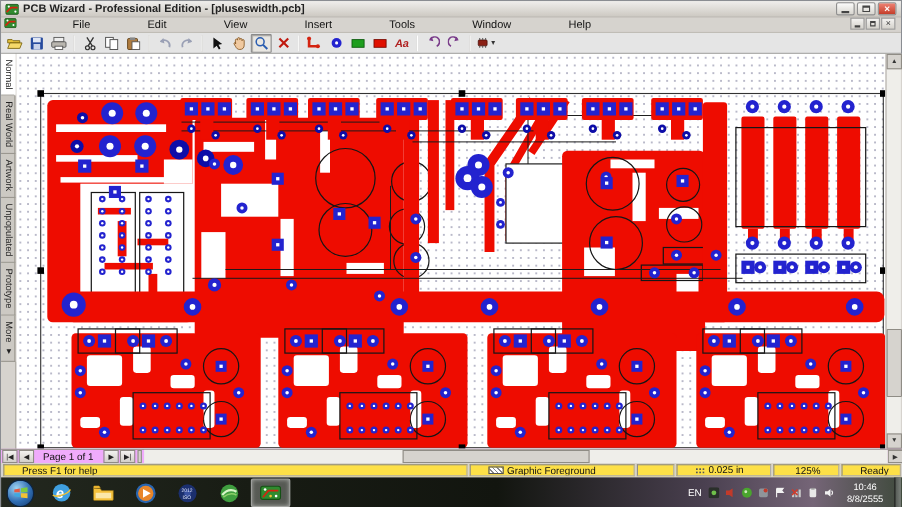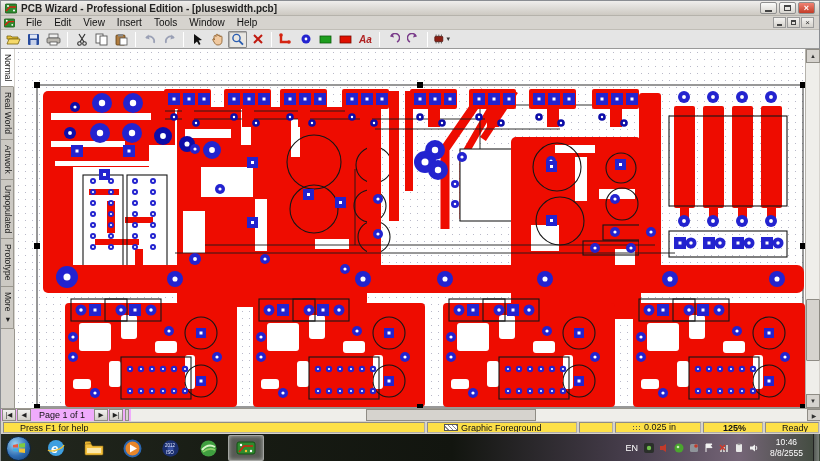--- a/index.html
+++ b/index.html
@@ -12,22 +12,22 @@
   #titlebar .ticon{width:12px;height:11px;margin:0 4px 0 2px;}
   #title-text{font-size:10px;font-weight:700;color:#222;white-space:nowrap;}
   .winbtns{margin-left:auto;display:flex;gap:2px;padding-right:2px;}
   .wbtn{width:17px;height:12px;border:1px solid #8f8f8f;border-radius:2px;display:flex;align-items:center;justify-content:center;
     background:linear-gradient(#fbfbfa,#d8d5cf);font-size:9px;line-height:1;color:#333;}
   .wbtn.close{background:linear-gradient(#ef8273,#c33c28);color:#fff;font-weight:700;}
   .glyph-min{display:block;width:7px;height:2px;background:#444;margin-top:5px;}
   .glyph-restore{display:block;width:7px;height:6px;border:1px solid #444;border-top-width:2px;}
 
   
-  #menubar{position:absolute;left:0;top:15px;width:100%;height:14px;display:flex;align-items:center;
-    background:#d6d3ce;border-bottom:1px solid #c0bdb6;padding:0 2px;}
+  #menubar{position:absolute;left:0;top:15px;width:100%;height:14px;display:flex;align-items:flex-start;
+    background:#d6d3ce;border-bottom:1px solid #c0bdb6;padding:0 2px;gap:40px;}
   #menubar .ticon{width:11px;height:10px;margin:0 5px 0 1px;}
   .menu-item{font-size:10px;color:#111;padding:0 6px;height:13px;display:flex;align-items:center;}
   .mdibtns{margin-left:auto;display:flex;gap:1px;padding-right:3px;}
   .mbtn{width:13px;height:11px;border:1px solid #9a9a9a;background:linear-gradient(#f4f3f1,#d4d1cb);
     display:flex;align-items:center;justify-content:center;font-size:8px;color:#333;}
   .glyph-min2{display:block;width:5px;height:2px;background:#444;margin-top:4px;}
   .glyph-restore2{display:block;width:5px;height:5px;border:1px solid #444;border-top-width:2px;}
 
   
   #toolbar{position:absolute;left:0;top:29px;width:100%;height:19px;display:flex;align-items:center;
@@ -965,21 +965,21 @@
       </div>
     <div class="spanel" style="width:34px;justify-content:center;">
       <svg width="12" height="9" viewBox="0 0 12 9">
           <path d="M1,3 V1 H3 M9,1 H11 V3 M11,6 V8 H9 M3,8 H1 V6" fill="none" stroke="#444" stroke-width="1"></path>
         </svg>
     </div>
     <div class="spanel" style="width:86px;align-items:flex-end;">
         <span class="gridico"></span>
         <span>0.025 in</span>
       </div>
-    <div class="spanel" style="width:60px;font-weight:bold;">
+    <div class="spanel" style="width:60px;">
       <svg width="10" height="10" viewBox="0 0 10 10">
           <circle cx="4" cy="4" r="2.8" fill="none" stroke="#444" stroke-width="1"></circle>
           <line x1="6.2" y1="6.2" x2="9" y2="9" stroke="#444" stroke-width="1.3"></line>
         </svg>
       <span>125%</span>
     </div>
     <div class="spanel" style="width:54px;">
         <span>Ready</span>
       </div>
   </div>

